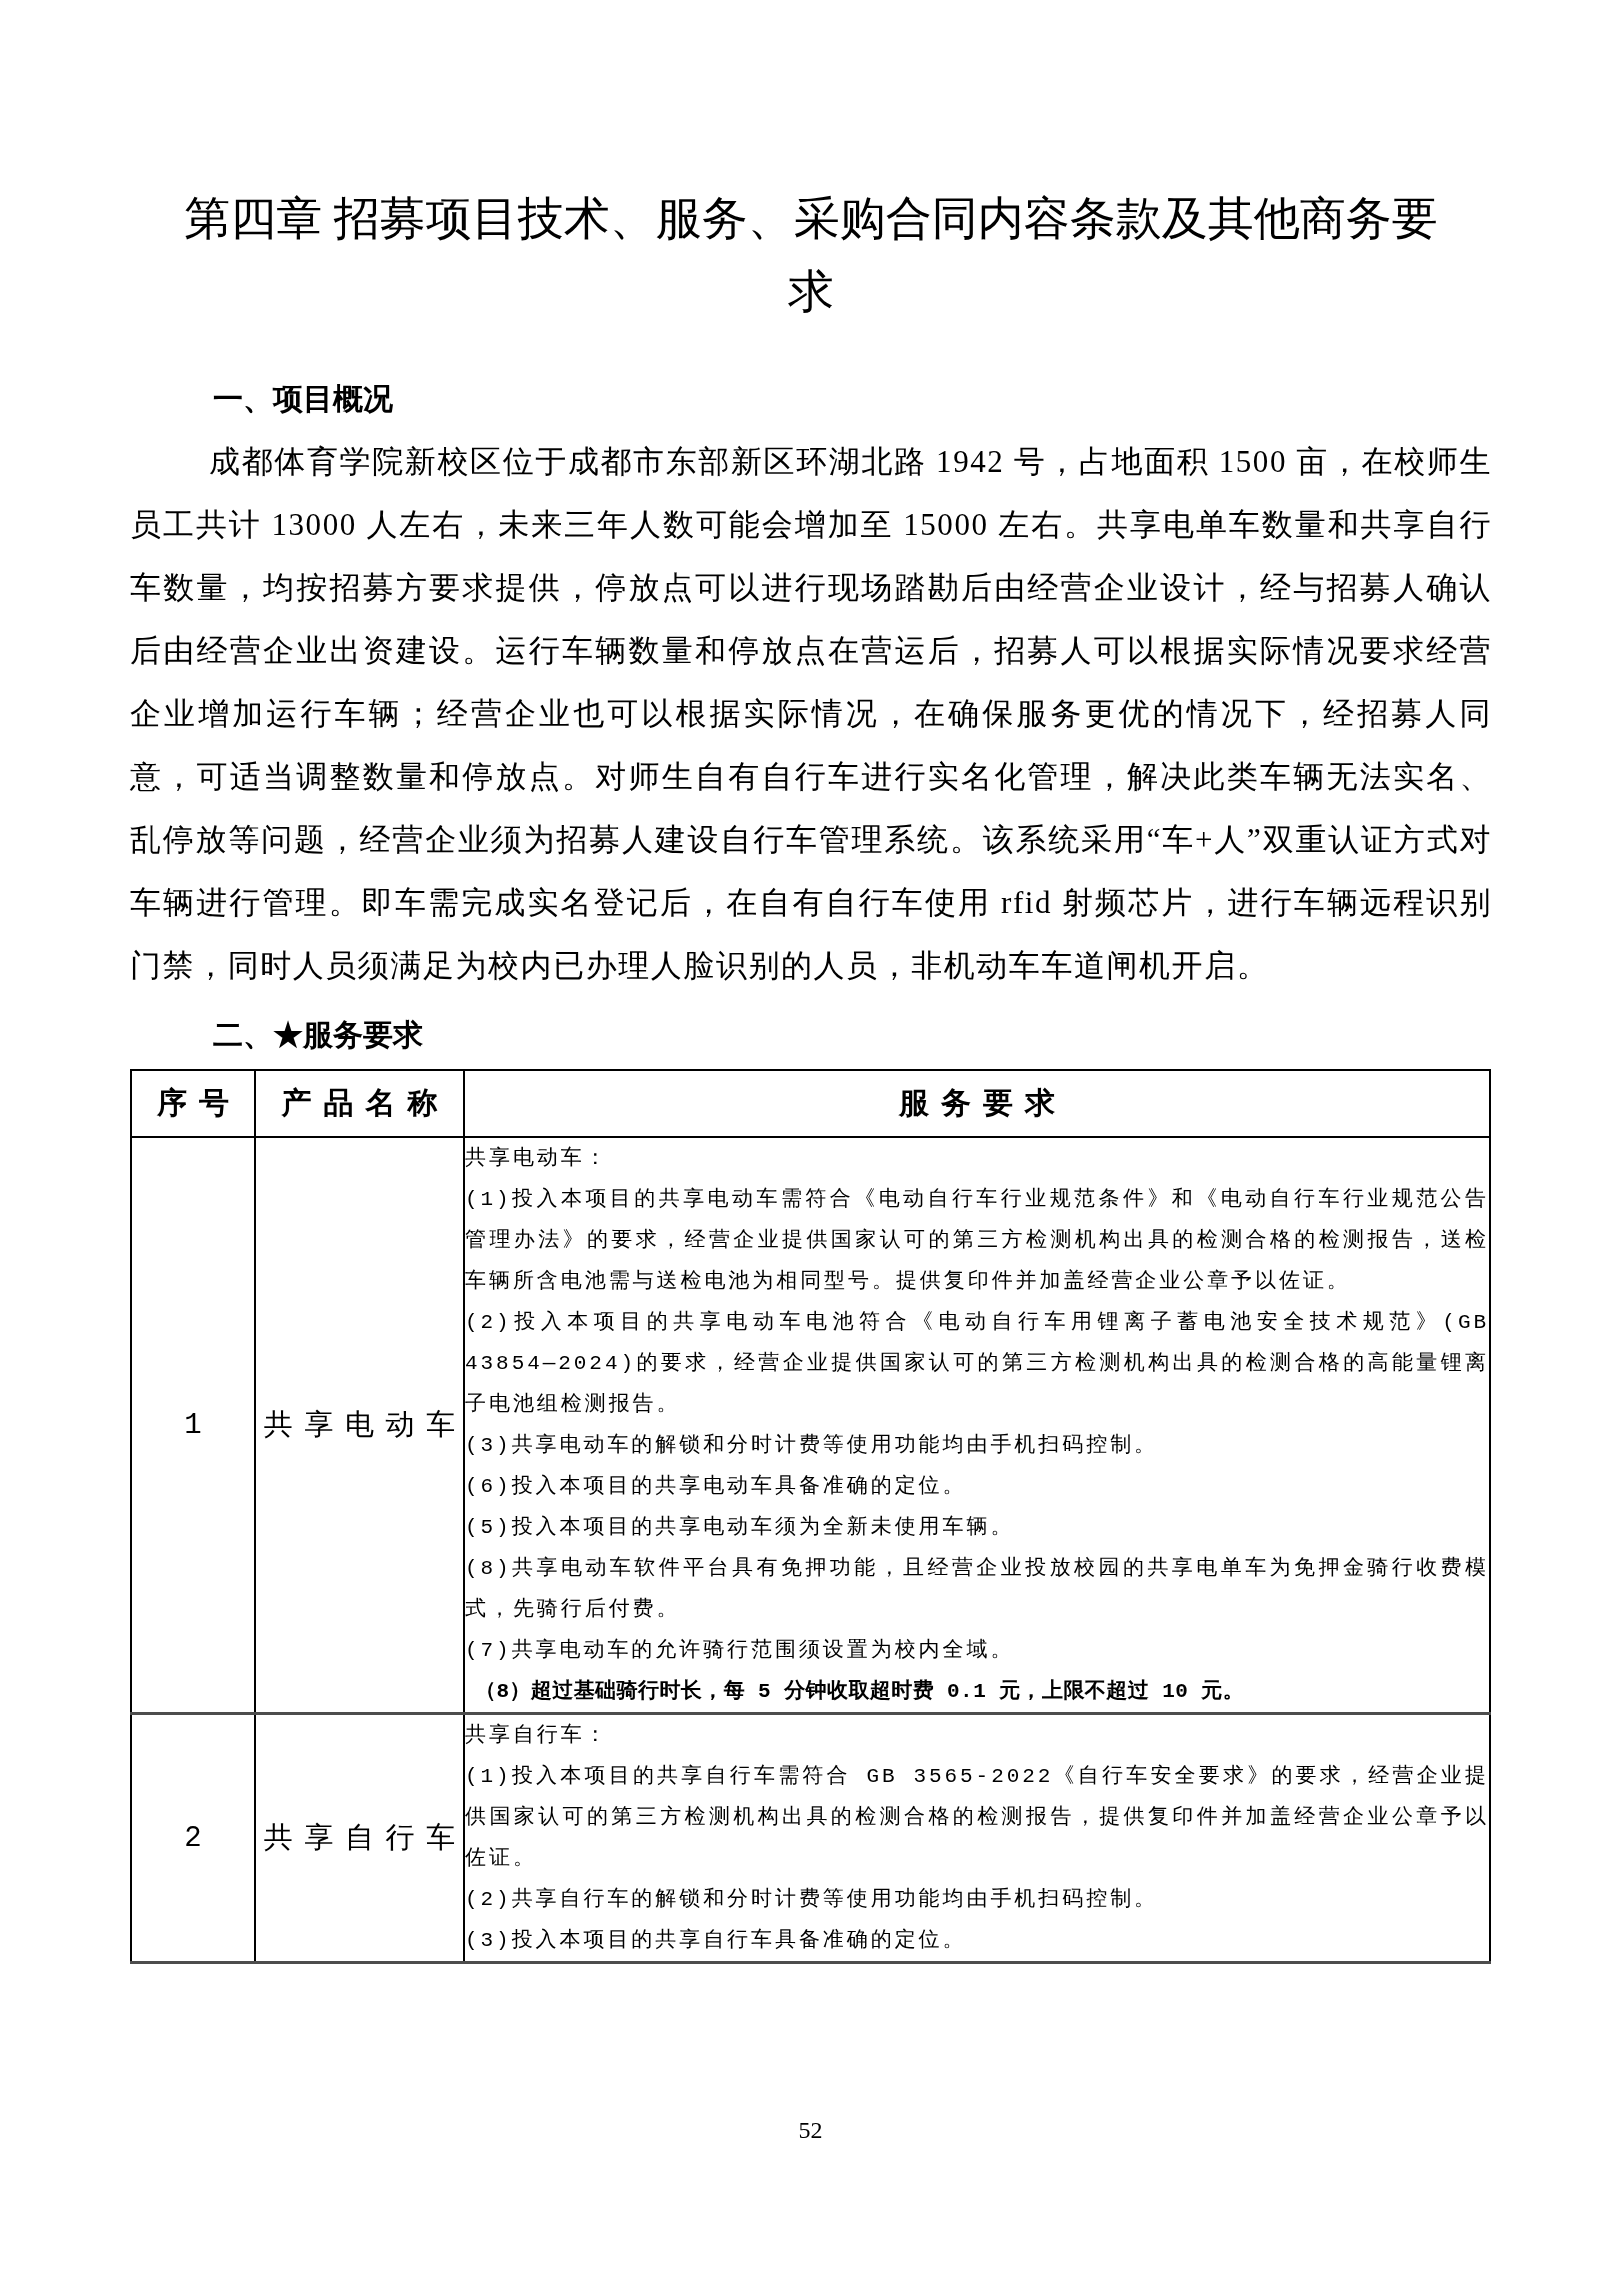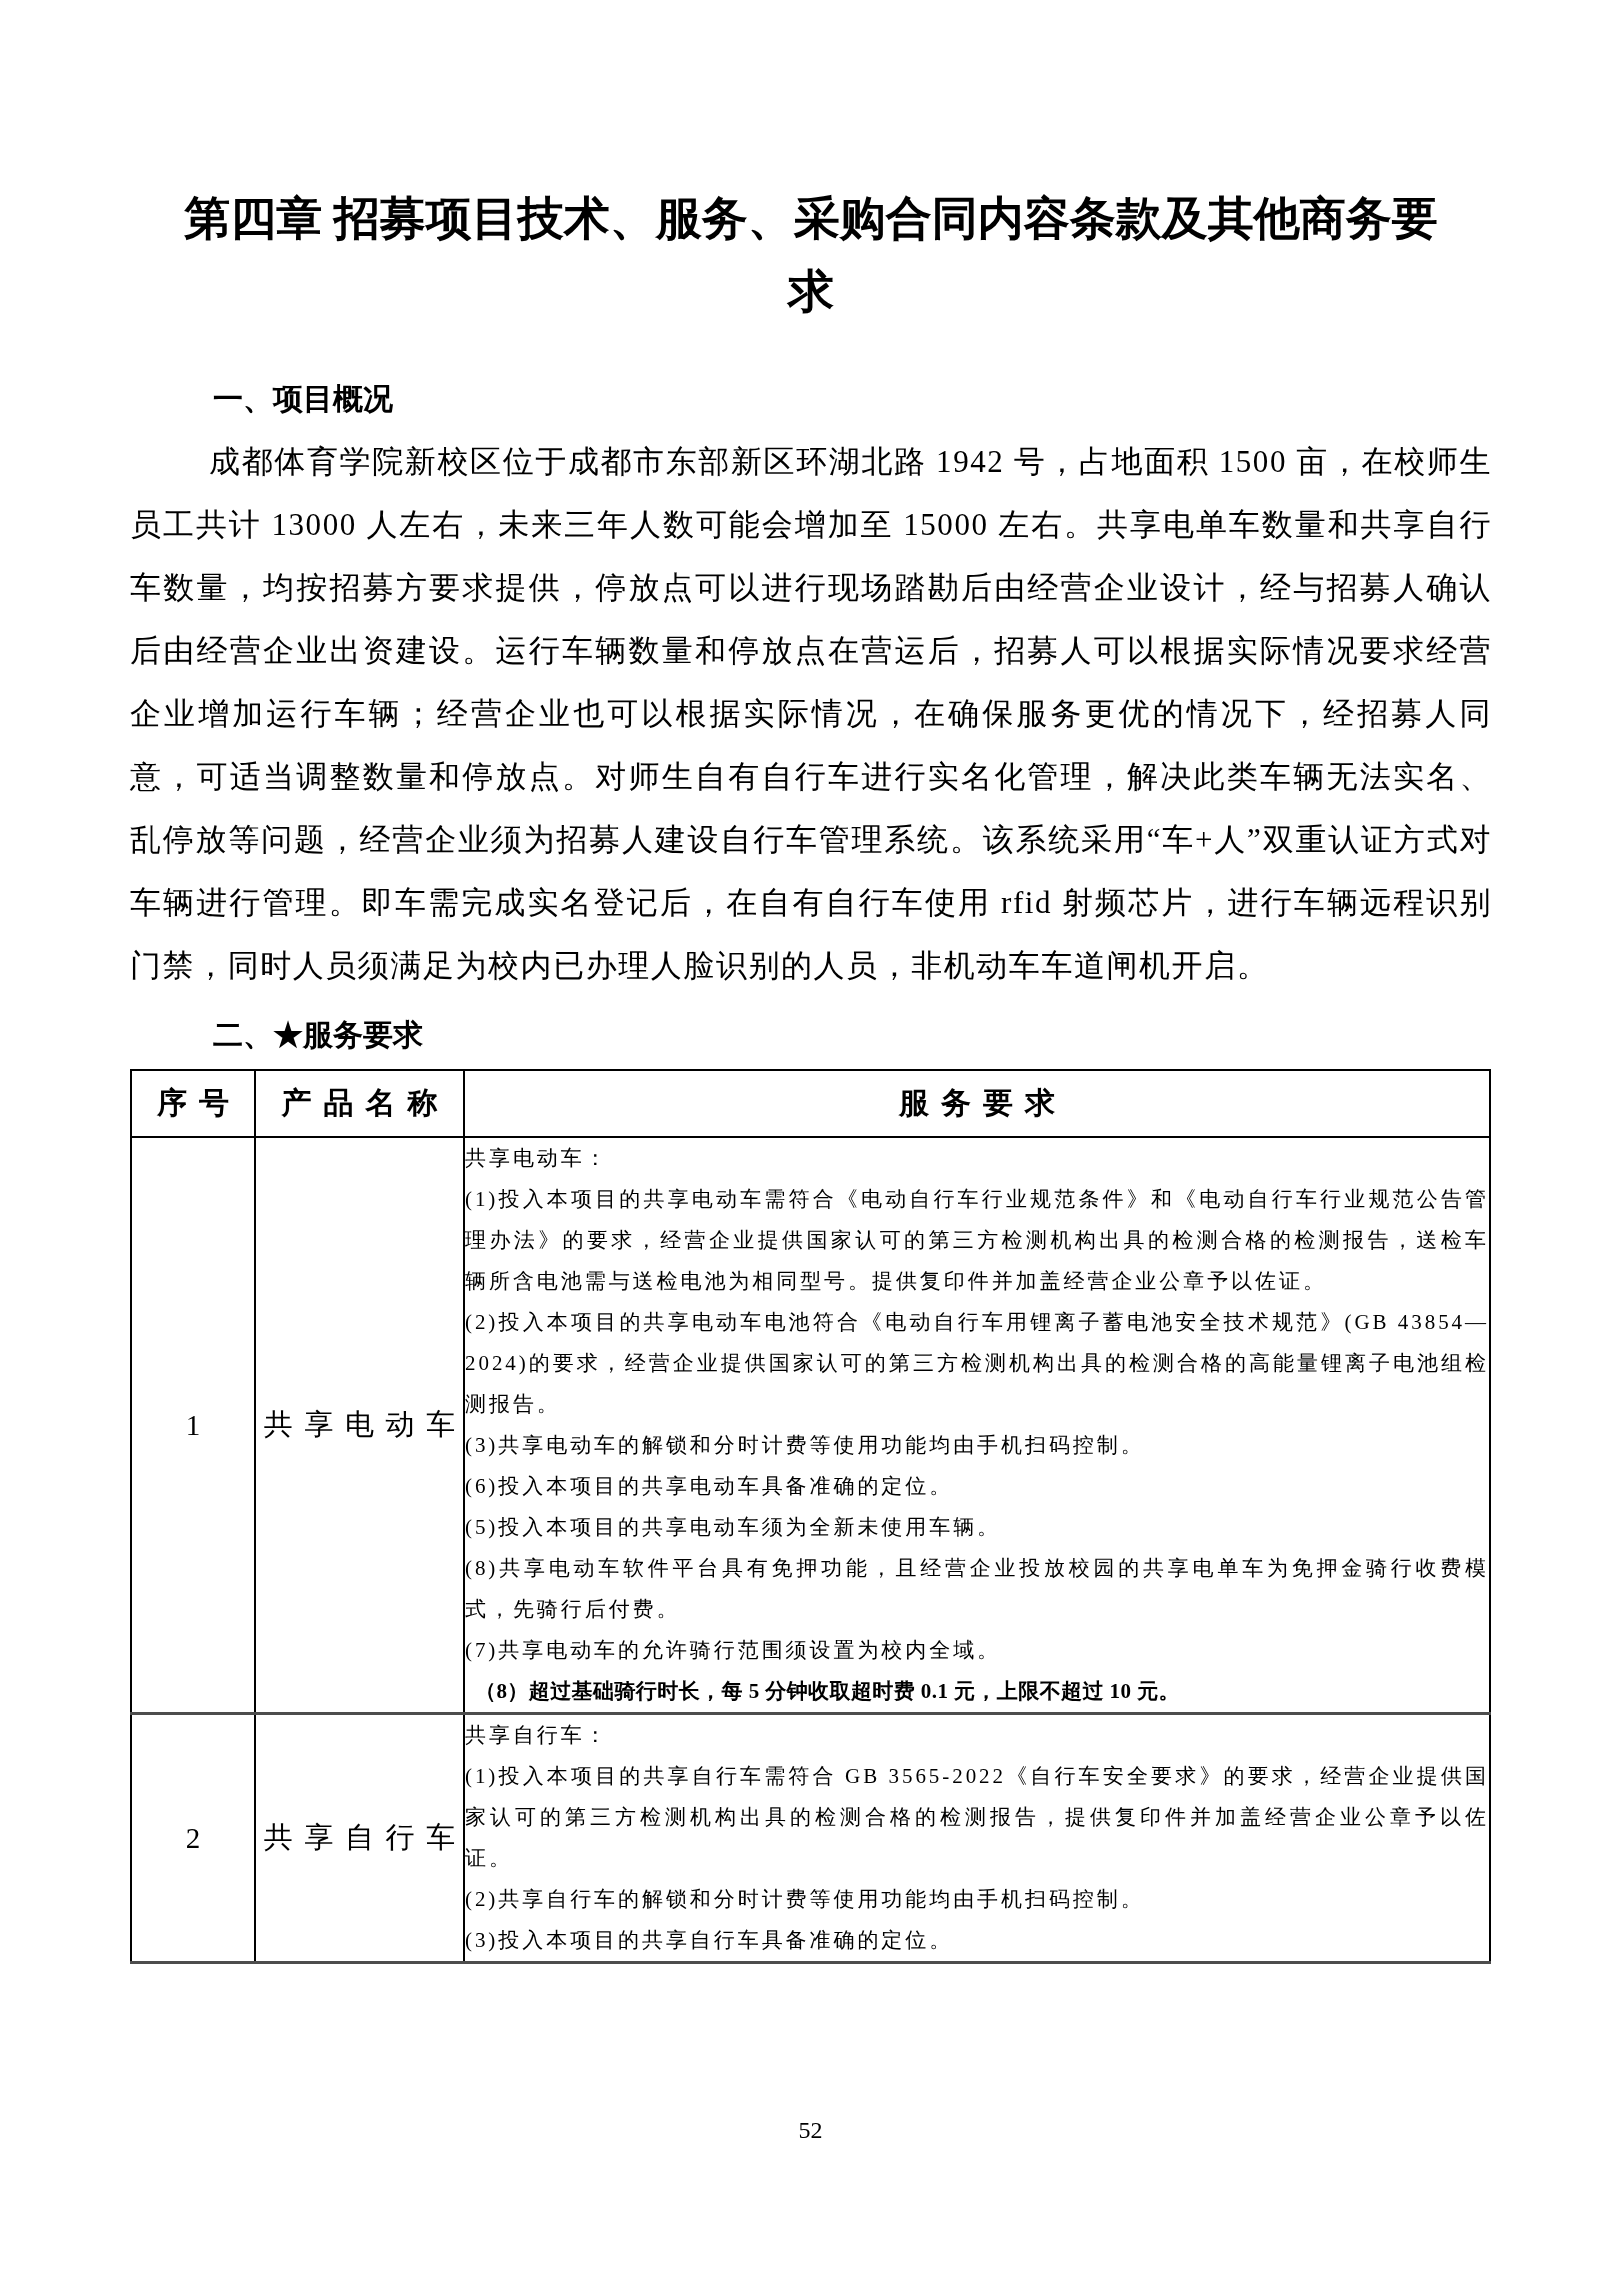--- a/index.html
+++ b/index.html
@@ -11,21 +11,21 @@
     background: #ffffff;
     color: #000000;
     font-family: "Liberation Serif", "DejaVu Serif", serif;
     overflow: hidden;
   }
   .content {
     padding: 182px 129px 0 130px;
   }
   .chapter-title {
     text-align: center;
-    font-weight: bold;
+    font-weight: normal;
     font-size: 46px;
     line-height: 73px;
     margin: 0 0 43px 0;
   }
   .section-heading {
     font-weight: bold;
     font-size: 30px;
     line-height: 55px;
     padding-left: 83px;
     margin: 0;
@@ -44,20 +44,21 @@
     border-collapse: collapse;
     table-layout: fixed;
     border: 2px solid #000;
   }
   table.req-table col.c1 { width: 124px; }
   table.req-table col.c2 { width: 209px; }
   table.req-table th, table.req-table td {
     border: 2px solid #000;
     padding: 0;
     vertical-align: middle;
+    font-family: Liberation Mono, monospace;
   }
   table.req-table th {
     height: 67px;
     font-size: 30px;
     font-weight: bold;
     text-align: center;
   }
   tr.data-row-2 td { border-top: 3.9px solid #4d4d4d; }
   table.req-table { border-bottom: 3.9px solid #4d4d4d; }
   td.cell-index, td.cell-product {

